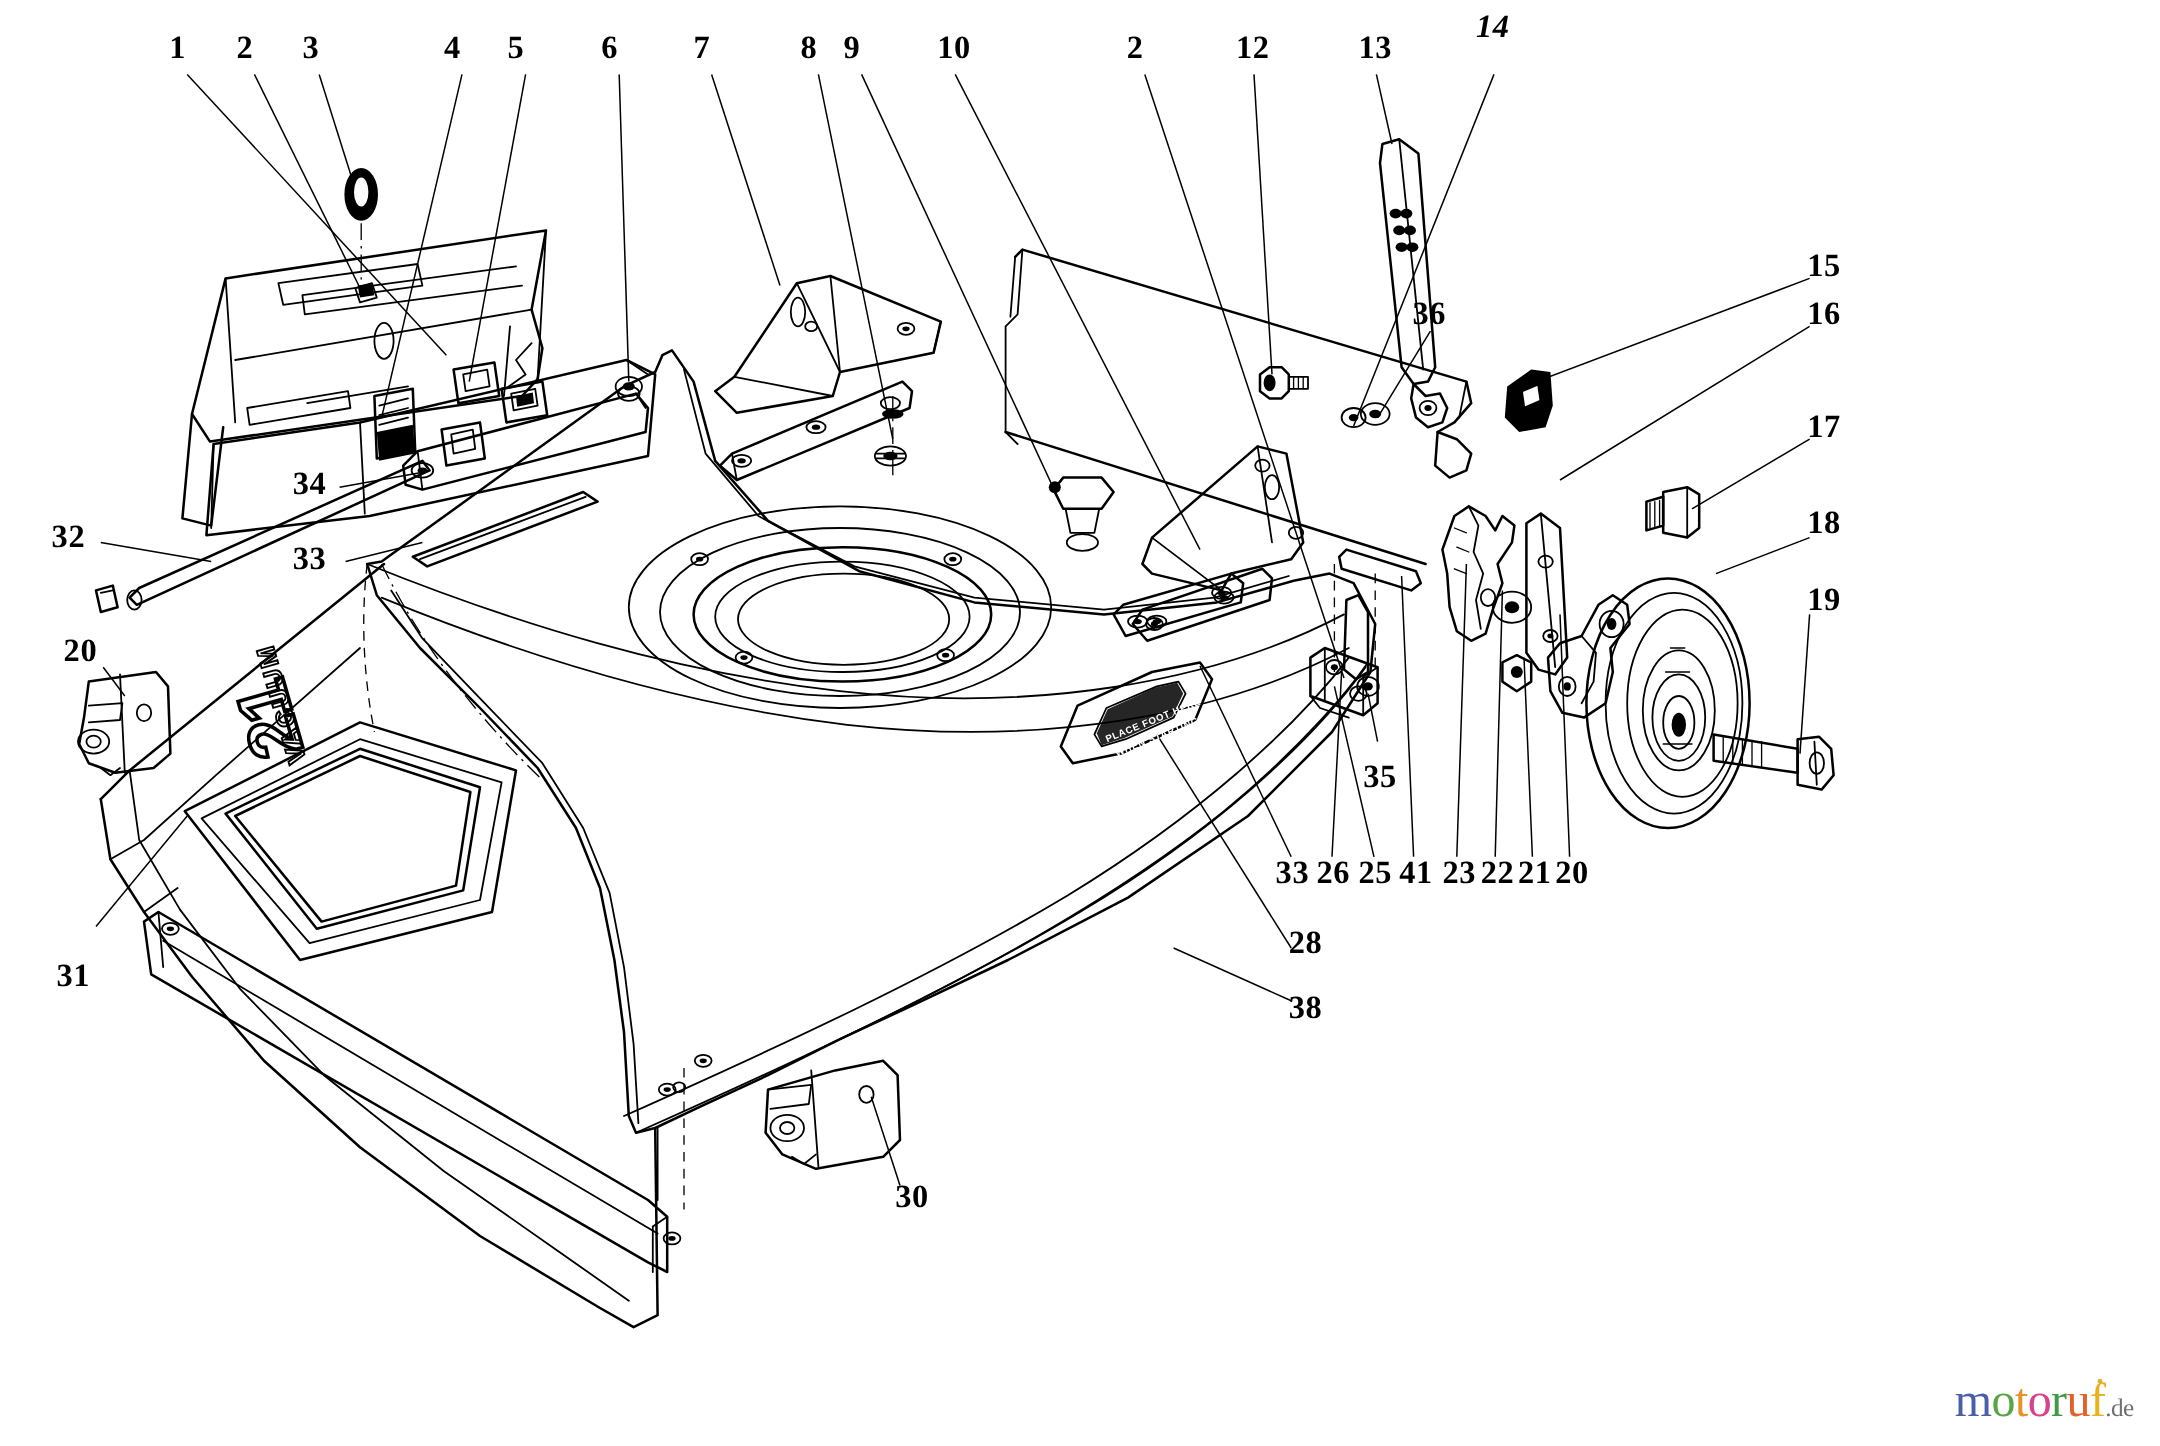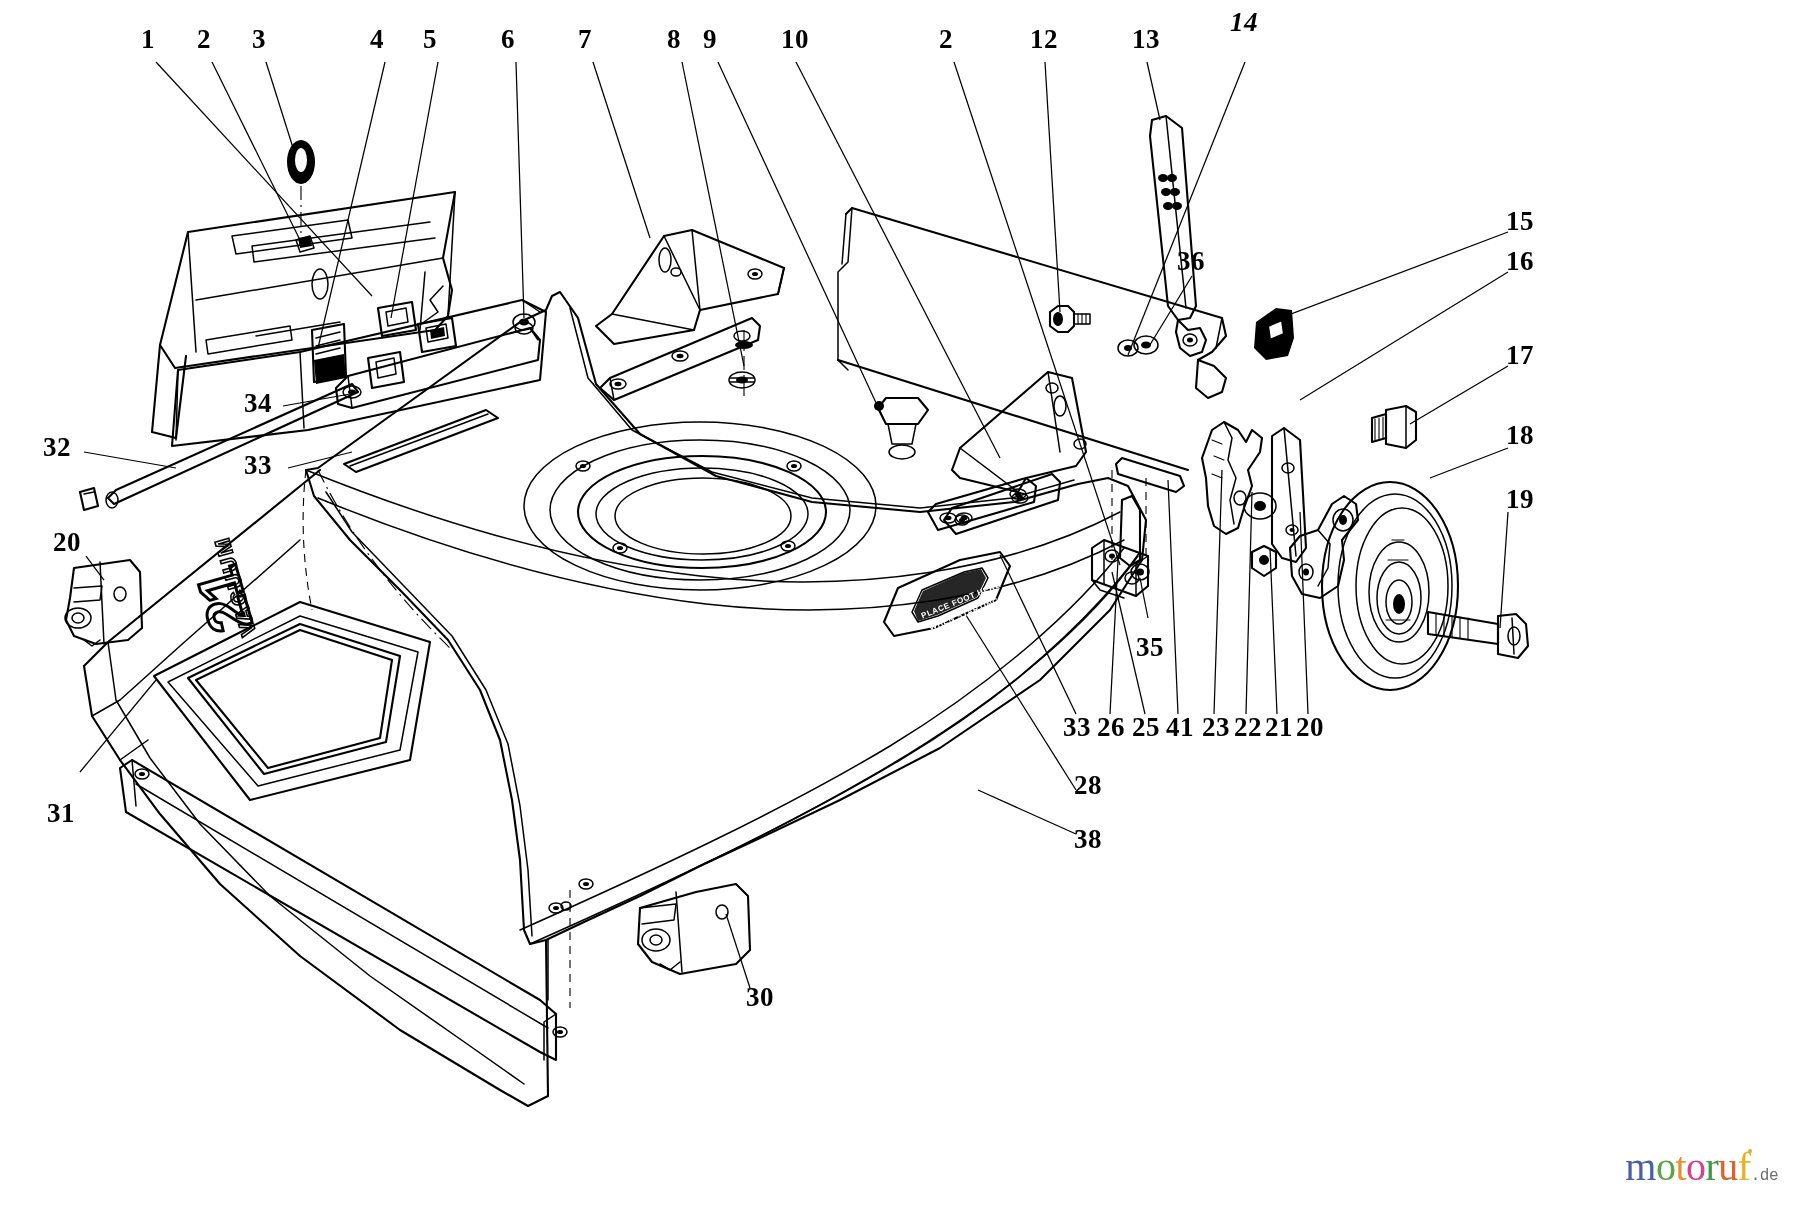--- a/index.html
+++ b/index.html
@@ -6,21 +6,21 @@
   html,body{margin:0;padding:0;background:#ffffff;}
   body{font-family:"Liberation Serif",serif;}
   #stage{position:relative;width:1800px;height:1205px;background:#fff;overflow:hidden;}
   #art{position:absolute;left:0;top:0;width:1800px;height:1205px;}
   .cal{position:absolute;font-family:"Liberation Serif",serif;font-weight:700;
        font-size:27px;color:#000;letter-spacing:.5px;line-height:1;
        user-select:none;white-space:nowrap;}
   .wm{position:absolute;right:22px;bottom:18px;font-family:"Liberation Serif",serif;
       font-size:40px;font-weight:400;letter-spacing:-.5px;line-height:1;}
   .wm span{display:inline-block;}
-  .wm .dot{font-size:16px;color:#6e6e6e;vertical-align:baseline;font-family:Liberation Mono, monospace;}
+  .wm .dot{font-size:21px;color:#6e6e6e;vertical-align:baseline;}
   .wm .tick{position:absolute;right:26px;top:2px;width:4px;height:4px;border-radius:50%;background:#d8b23a;}
   .decal-text{position:absolute;font-family:"Liberation Sans",sans-serif;
        font-weight:700;color:#000;white-space:nowrap;pointer-events:none;}
 </style>
 </head>
 <body>
 
 <div id="stage">
 
   <svg id="art" viewBox="0 0 1800 1205" xmlns="http://www.w3.org/2000/svg">

